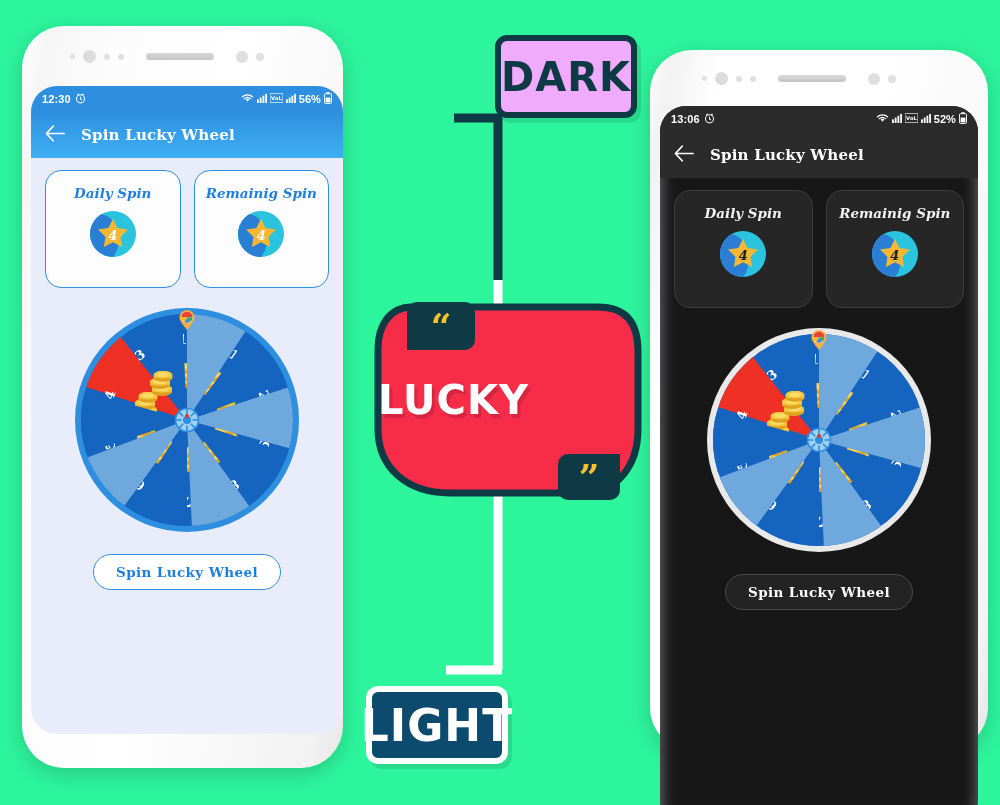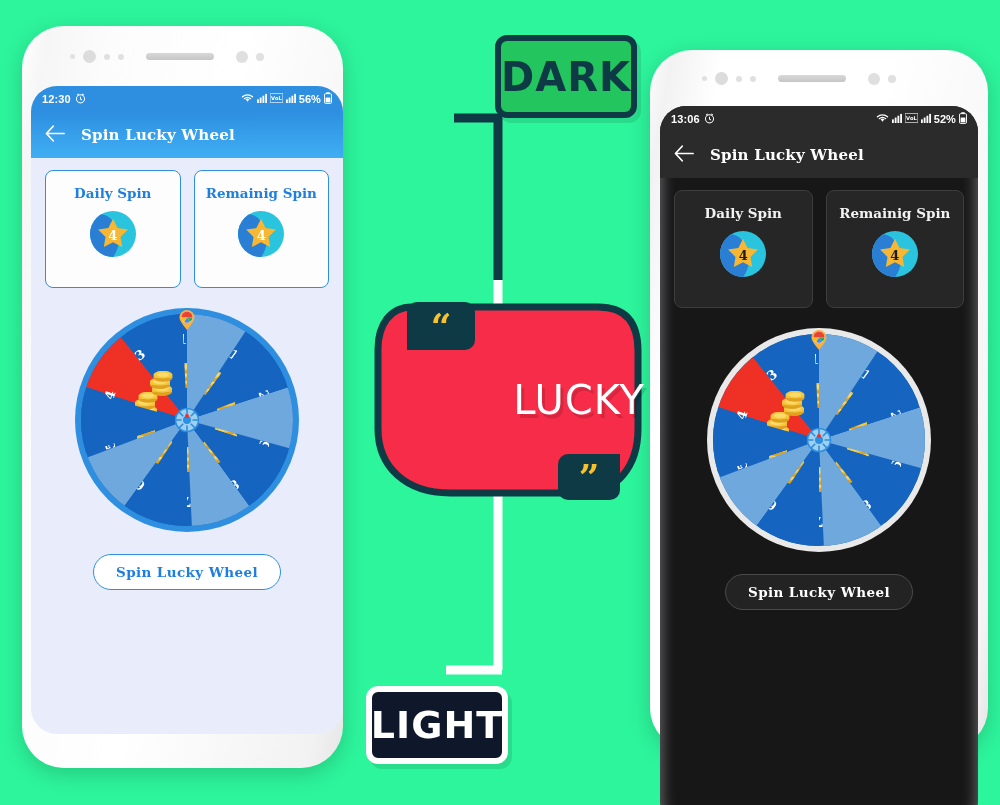--- a/index.html
+++ b/index.html
@@ -64,23 +64,23 @@
   .back-arrow { width: 20px; height: 20px; position: relative; cursor: pointer; }
   .back-arrow svg { display: block; }
 
   .light .statusbar { background: #2E8FE0; }
   .light .appbar { background: linear-gradient(180deg,#2E8FE0 0%,#37A1EB 55%,#3FAEF3 100%); }
   .dark .statusbar { background: #2b2b2b; }
   .dark .appbar { background: #2b2b2b; }
 
   .cards-row { display: flex; gap: 13px; padding: 12px 14px 0 14px; }
   .stat-card {
-    flex: 1; border-radius: 8px; height: 118px;
+    flex: 1; border-radius: 16px; height: 118px;
     display: flex; flex-direction: column; align-items: center;
-    justify-content: flex-start; padding-top: 14px; gap: 10px;
+    justify-content: flex-start; padding-top: 14px; gap: 10px; font-style: italic;
   }
   .light .stat-card { background: #fdfdfd; border: 1.6px solid #2E8FE0; }
   .dark .stat-card { background: #262626; border: 1.2px solid #3d3d3d; }
   .stat-label {
     font-family: "DejaVu Serif", serif; font-size: 13.5px; font-weight: 700;
   }
   .light .stat-label { color: #1F7FE0; }
   .dark .stat-label { color: #f2f2f2; }
 
   
@@ -159,39 +159,39 @@
 
   
   .label-box {
     position: absolute; display: flex; align-items: center; justify-content: center;
     font-family: "DejaVu Sans", sans-serif;
     font-weight: 700; letter-spacing: 1px;
     box-shadow: 4px 5px 0 rgba(0,0,0,0.10);
   }
   #label-dark {
     left: 495px; top: 35px; width: 142px; height: 83px;
-    background: #22c55e; border: 6px solid #0E3A46; border-radius: 12px;
+    background: #f0abfc; border: 6px solid #0E3A46; border-radius: 12px;
     color: #0E3A46; font-size: 40px;
   }
   #label-light {
     left: 366px; top: 686px; width: 142px; height: 78px;
-    background: #0f172a; border: 6px solid #ffffff; border-radius: 12px;
-    color: #ffffff; font-size: 38px;
+    background: #0c4a6e; border: 6px solid #ffffff; border-radius: 12px;
+    color: #ffffff; font-size: 44px;
   }
   .connector { position: absolute; }
 
   
   #lucky-badge { position: absolute; left: 370px; top: 297px; width: 275px; height: 208px; }
   #lucky-badge svg { position: absolute; inset: 0; }
   .lucky-text {
     position: absolute; left: 0; right: 0; top: 50%;
     transform: translateY(-50%);
-    text-align: right;
+    text-align: left;
     font-family: "DejaVu Sans", sans-serif;
-    font-weight: 400; font-size: 40px; line-height: 0.98;
+    font-weight: 700; font-size: 40px; line-height: 0.98;
     color: #ffffff; letter-spacing: 1px;
     text-shadow: 3px 4px 0 rgba(0,0,0,0.13);
     padding-left: 8px;
   }
   .quote-box {
     position: absolute; background: #0E3A46;
     display: flex; align-items: center; justify-content: center;
     color: #F9C22A; font-family: "DejaVu Serif", serif;
     font-size: 36px; font-weight: 700; line-height: 0;
   }

